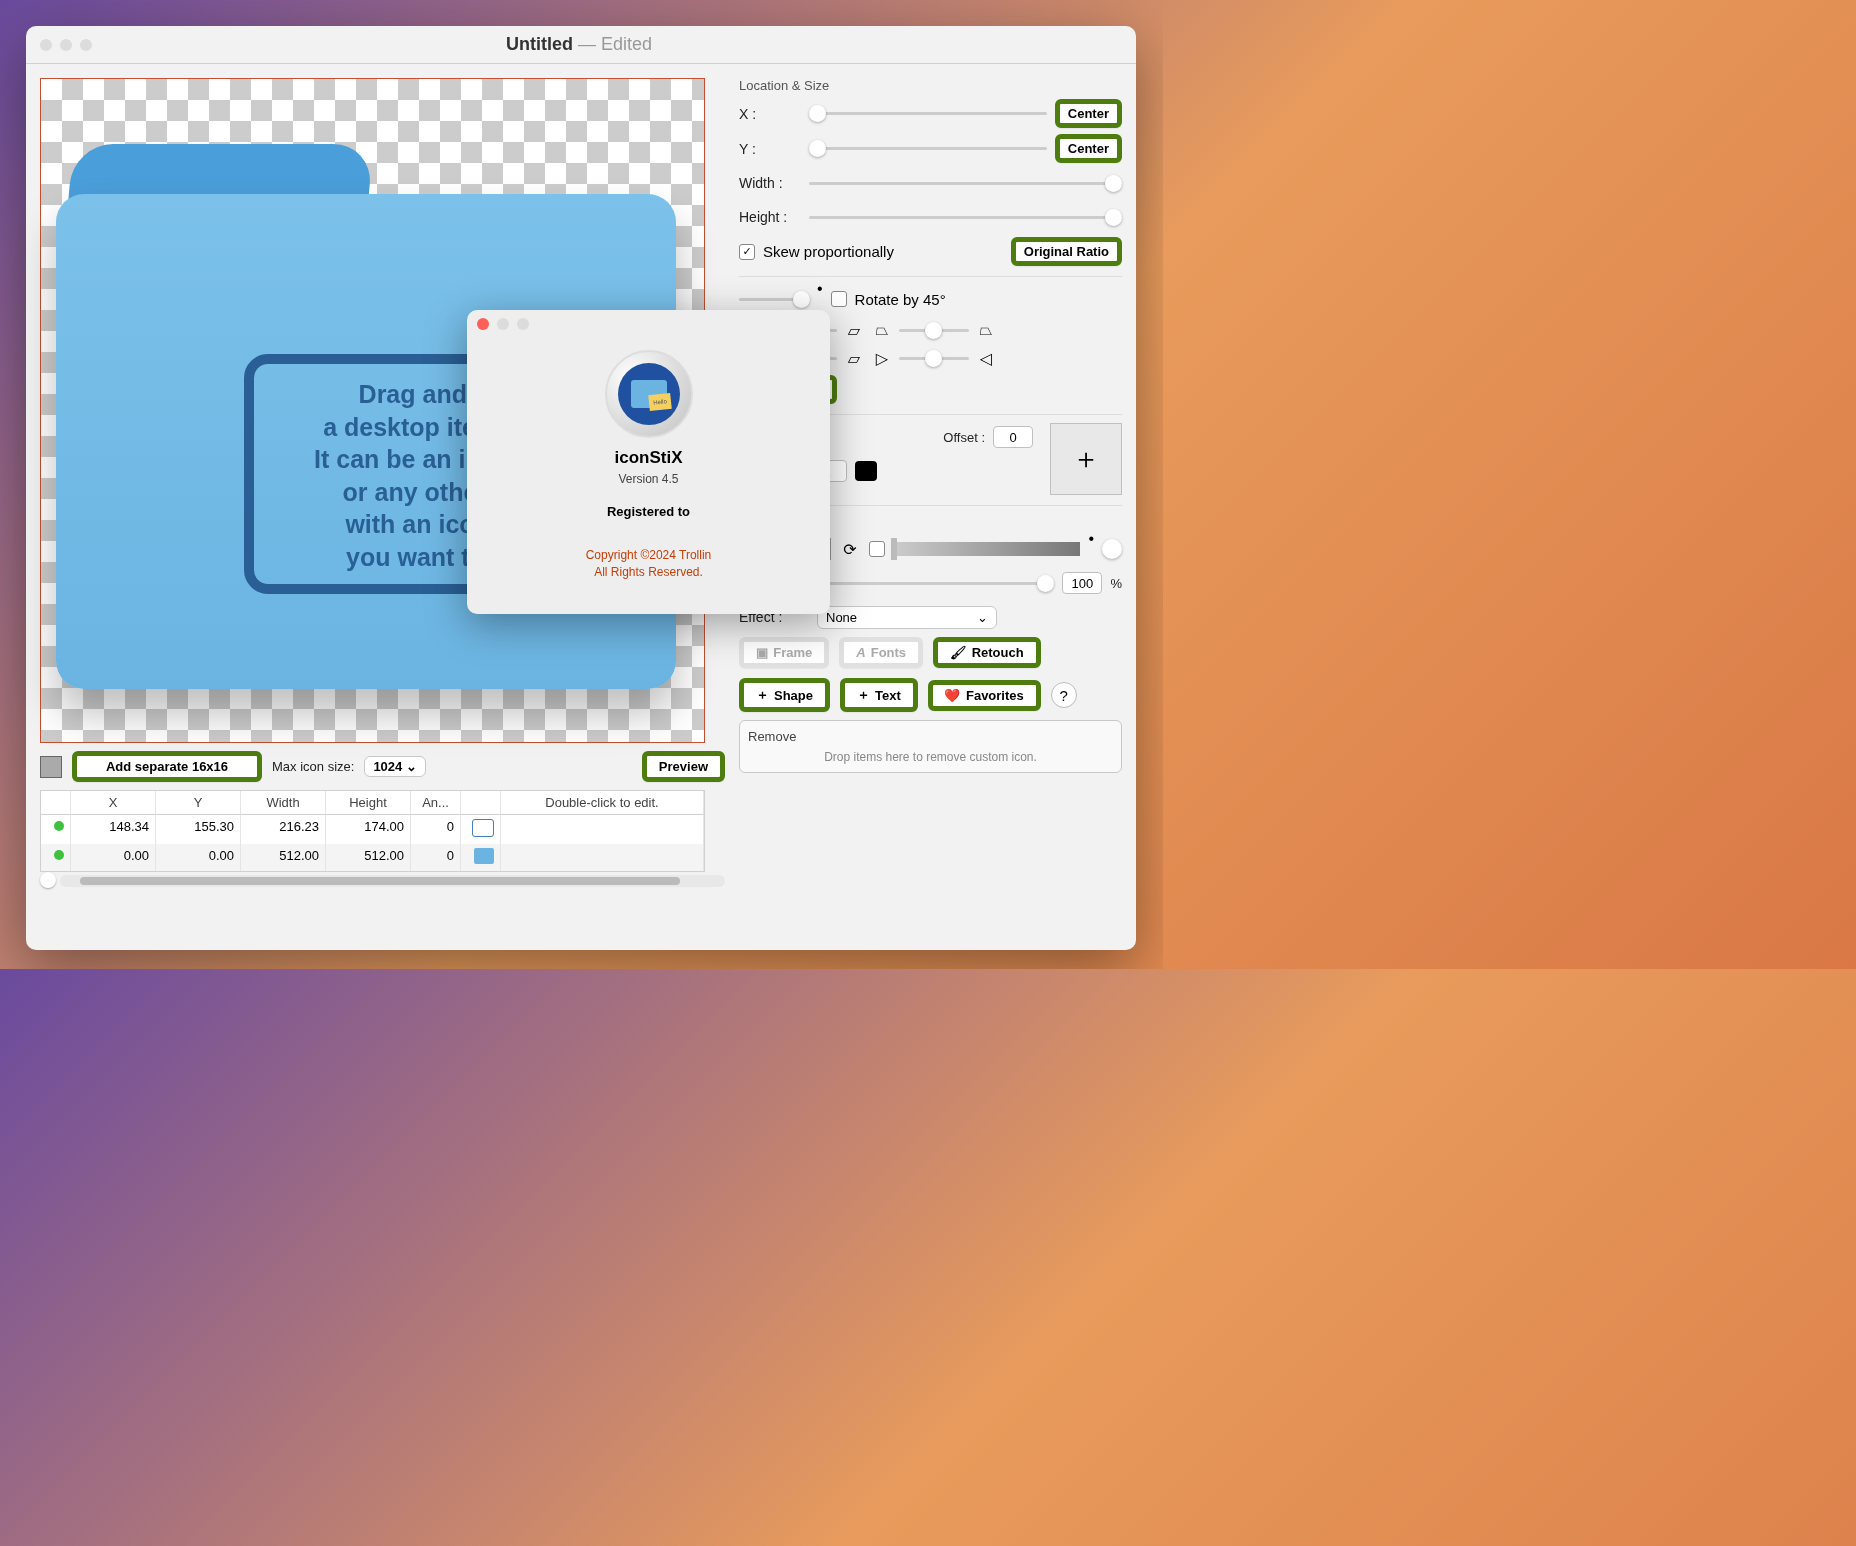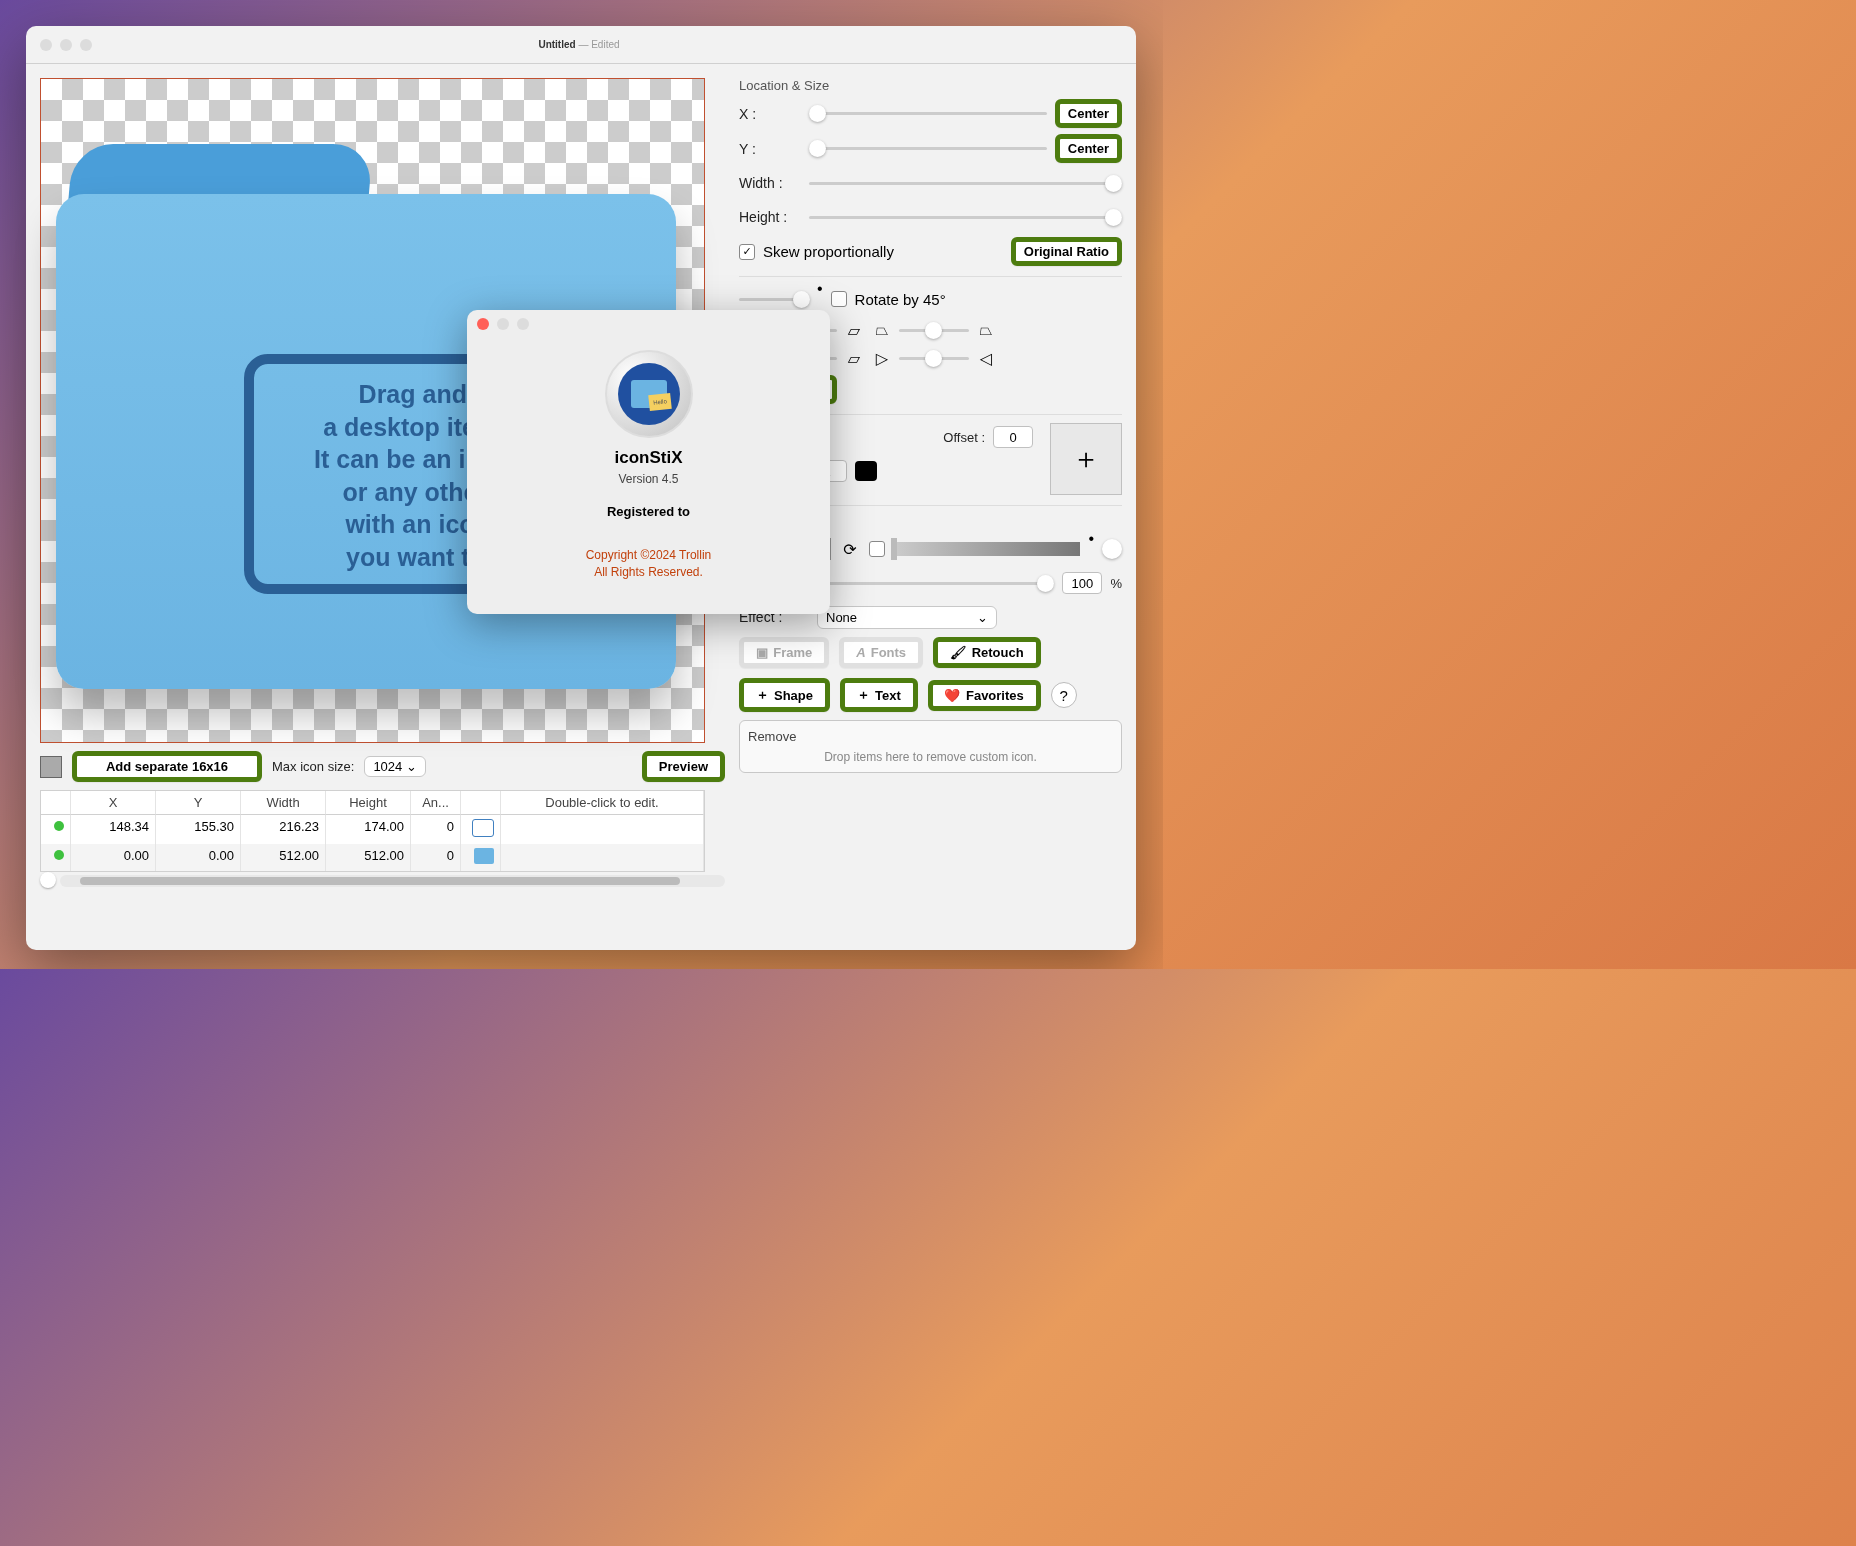--- a/index.html
+++ b/index.html
@@ -23,21 +23,21 @@
   display: flex; align-items: center;
   padding: 0 14px;
   border-bottom: 1px solid #d0d0d0;
 }
 .traffic { display: flex; gap: 8px; }
 .traffic span {
   width: 12px; height: 12px; border-radius: 50%;
   background: #dcdcdc;
 }
 .title-center {
-  flex: 1; text-align: center; font-size: 10px; font-weight: 600; color: #333;
+  flex: 1; text-align: center; font-size: 18px; font-weight: 600; color: #333;
 }
 .title-center .edited { font-weight: 400; color: #999; }
 .content-row { flex: 1; display: flex; }
 .canvas-col { flex: 1; padding: 14px 8px 0 14px; display:flex; flex-direction:column;}
 .canvas {
   width: 665px; height: 665px;
   border: 1px solid #c05030;
   background-image:
     linear-gradient(45deg,#ccc 25%,transparent 25%,transparent 75%,#ccc 75%),
     linear-gradient(45deg,#ccc 25%,transparent 25%,transparent 75%,#ccc 75%);
@@ -66,21 +66,21 @@
 .canvas-toolbar { display:flex; align-items:center; gap:10px; padding:8px 0; }
 .small-swatch { width:22px; height:22px; background:#aaa; border:1px solid #666;}
 .btn {
   background:#fff; border:5px solid #4d7c0f; border-radius:6px;
   padding: 3px 12px; font-size:13px; cursor:pointer;
   box-shadow: 0 1px 1px rgba(0,0,0,0.05);
   font-weight: bold;
 }
 .btn.small { padding:2px 8px; }
 .label { font-size:13px; color:#222; }
-.select { background:#fff; border:1px solid #c8c8c8; border-radius:6px; padding:2px 8px; font-size:13px;}
+.select { background:#fff; border:1px solid #c8c8c8; border-radius:6px; padding:2px 8px; font-size:13px;font-weight:bold;}
 .data-table {
   width: 665px; border:1px solid #d0d0d0; background:#fff; font-size:13px;
 }
 .data-table .thead, .data-table .trow { display:flex; }
 .data-table .th, .data-table .td { padding:4px 6px; border-right:1px solid #e4e4e4; text-align:right;}
 .data-table .th { border-bottom:1px solid #d0d0d0; text-align:center; font-weight:400; color:#444;}
 .data-table .trow:nth-child(odd) { background:#f4f4f4; }
 .col-dot{width:30px;}
 .col-x{width:85px;}.col-y{width:85px;}.col-w{width:85px;}.col-h{width:85px;}.col-an{width:50px;}
 .col-ic{width:40px; text-align:center;}

